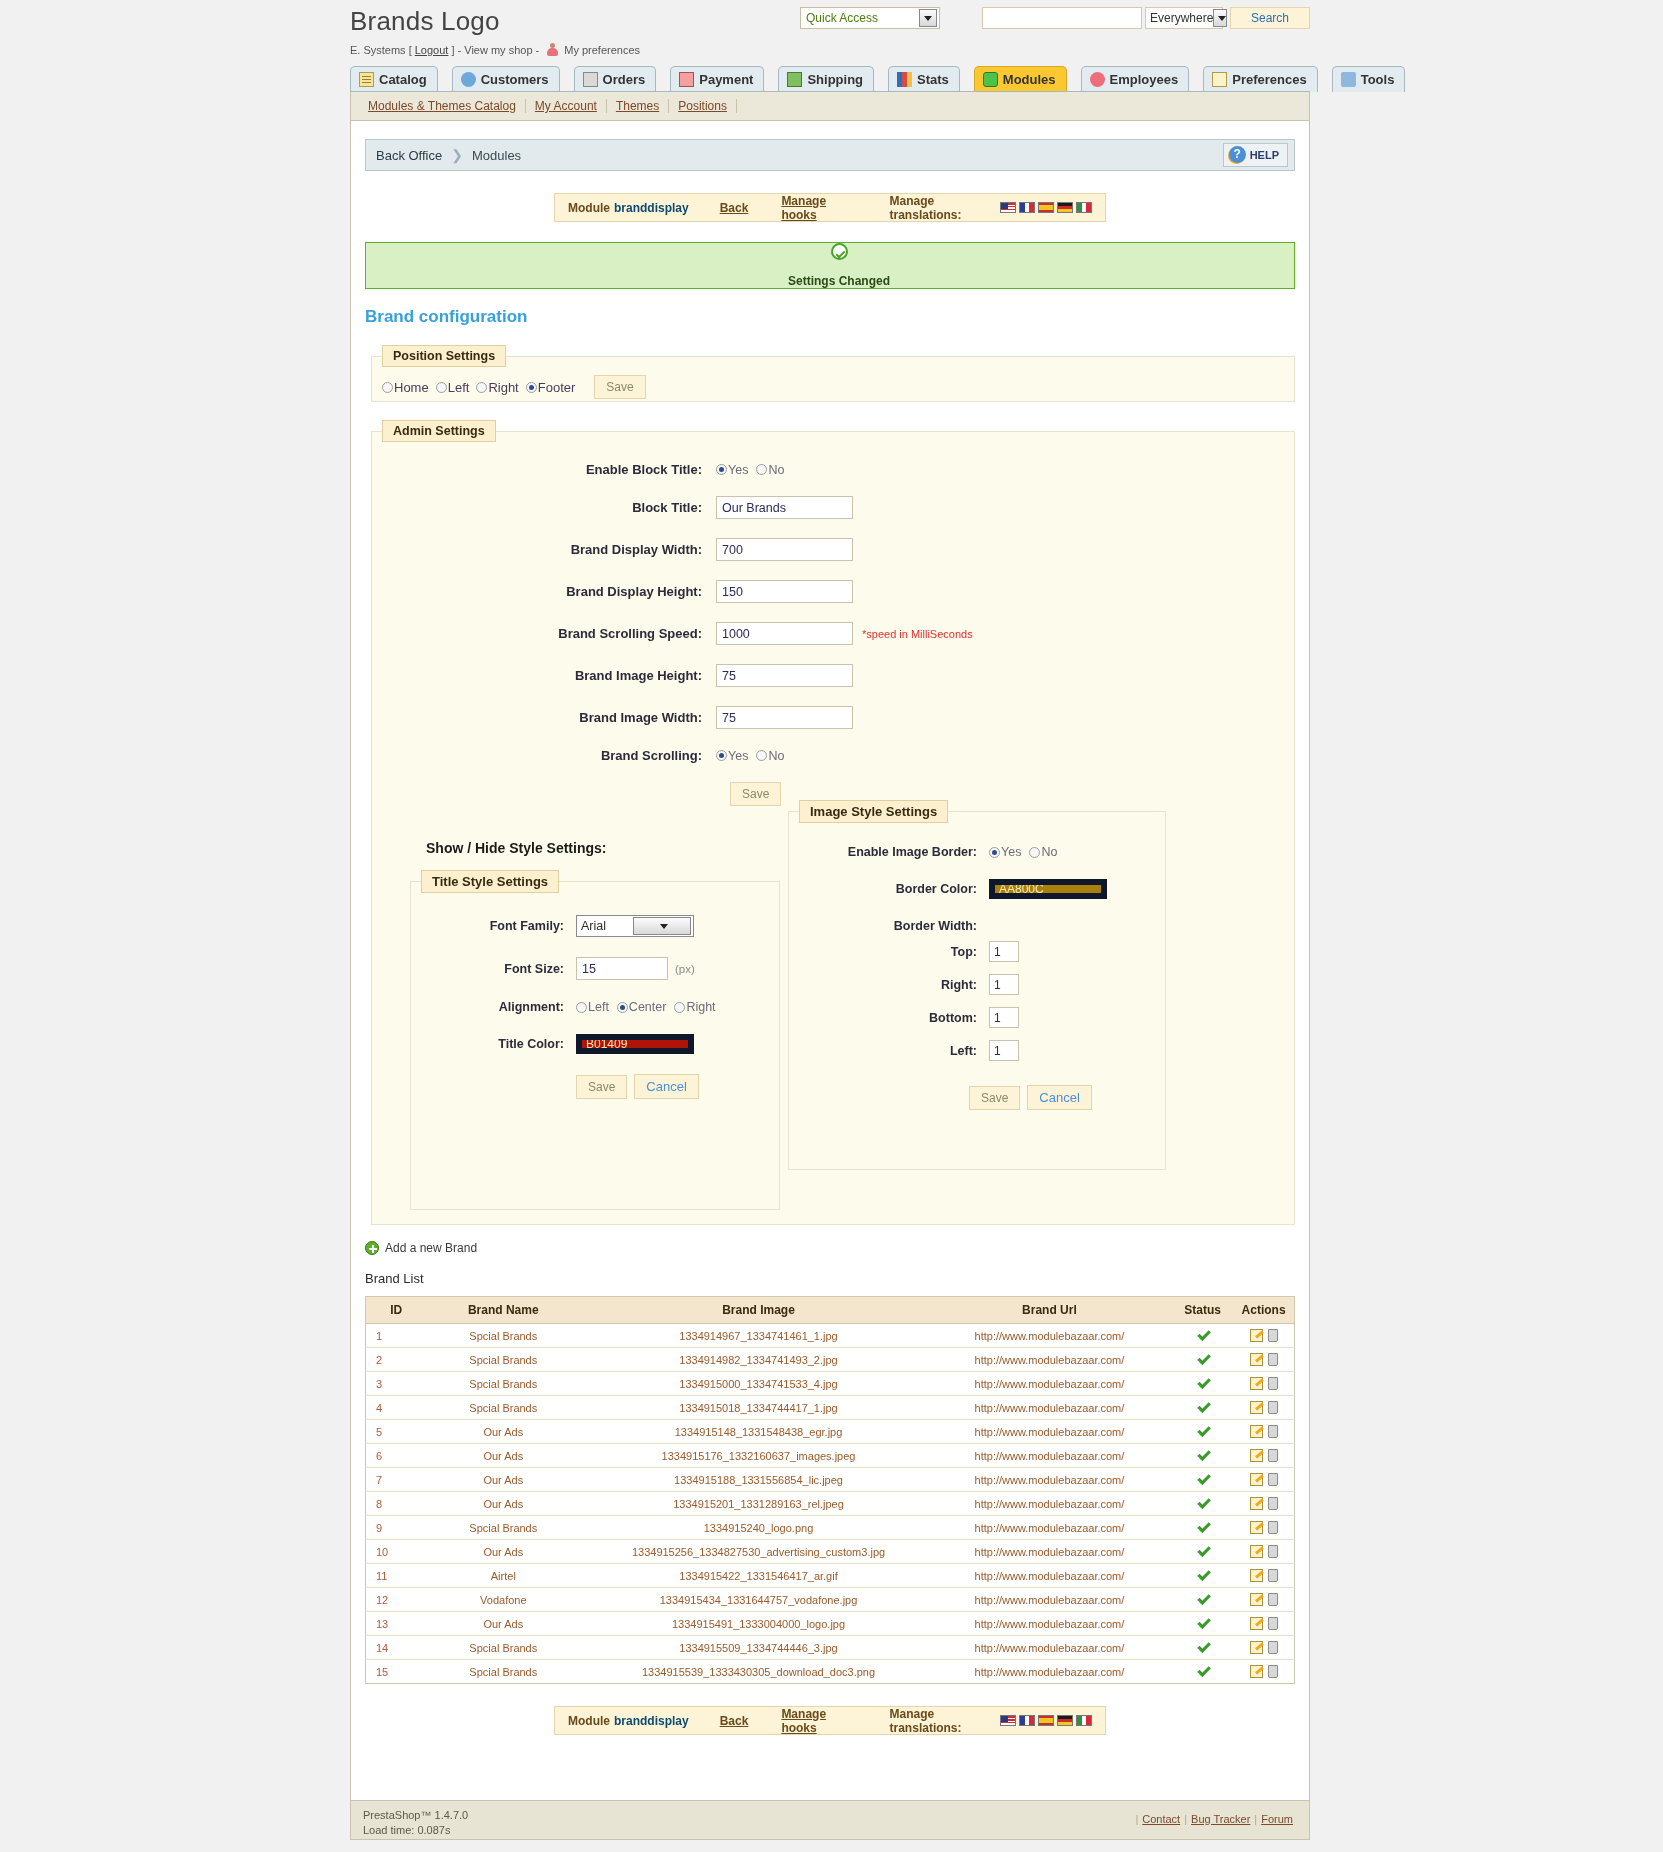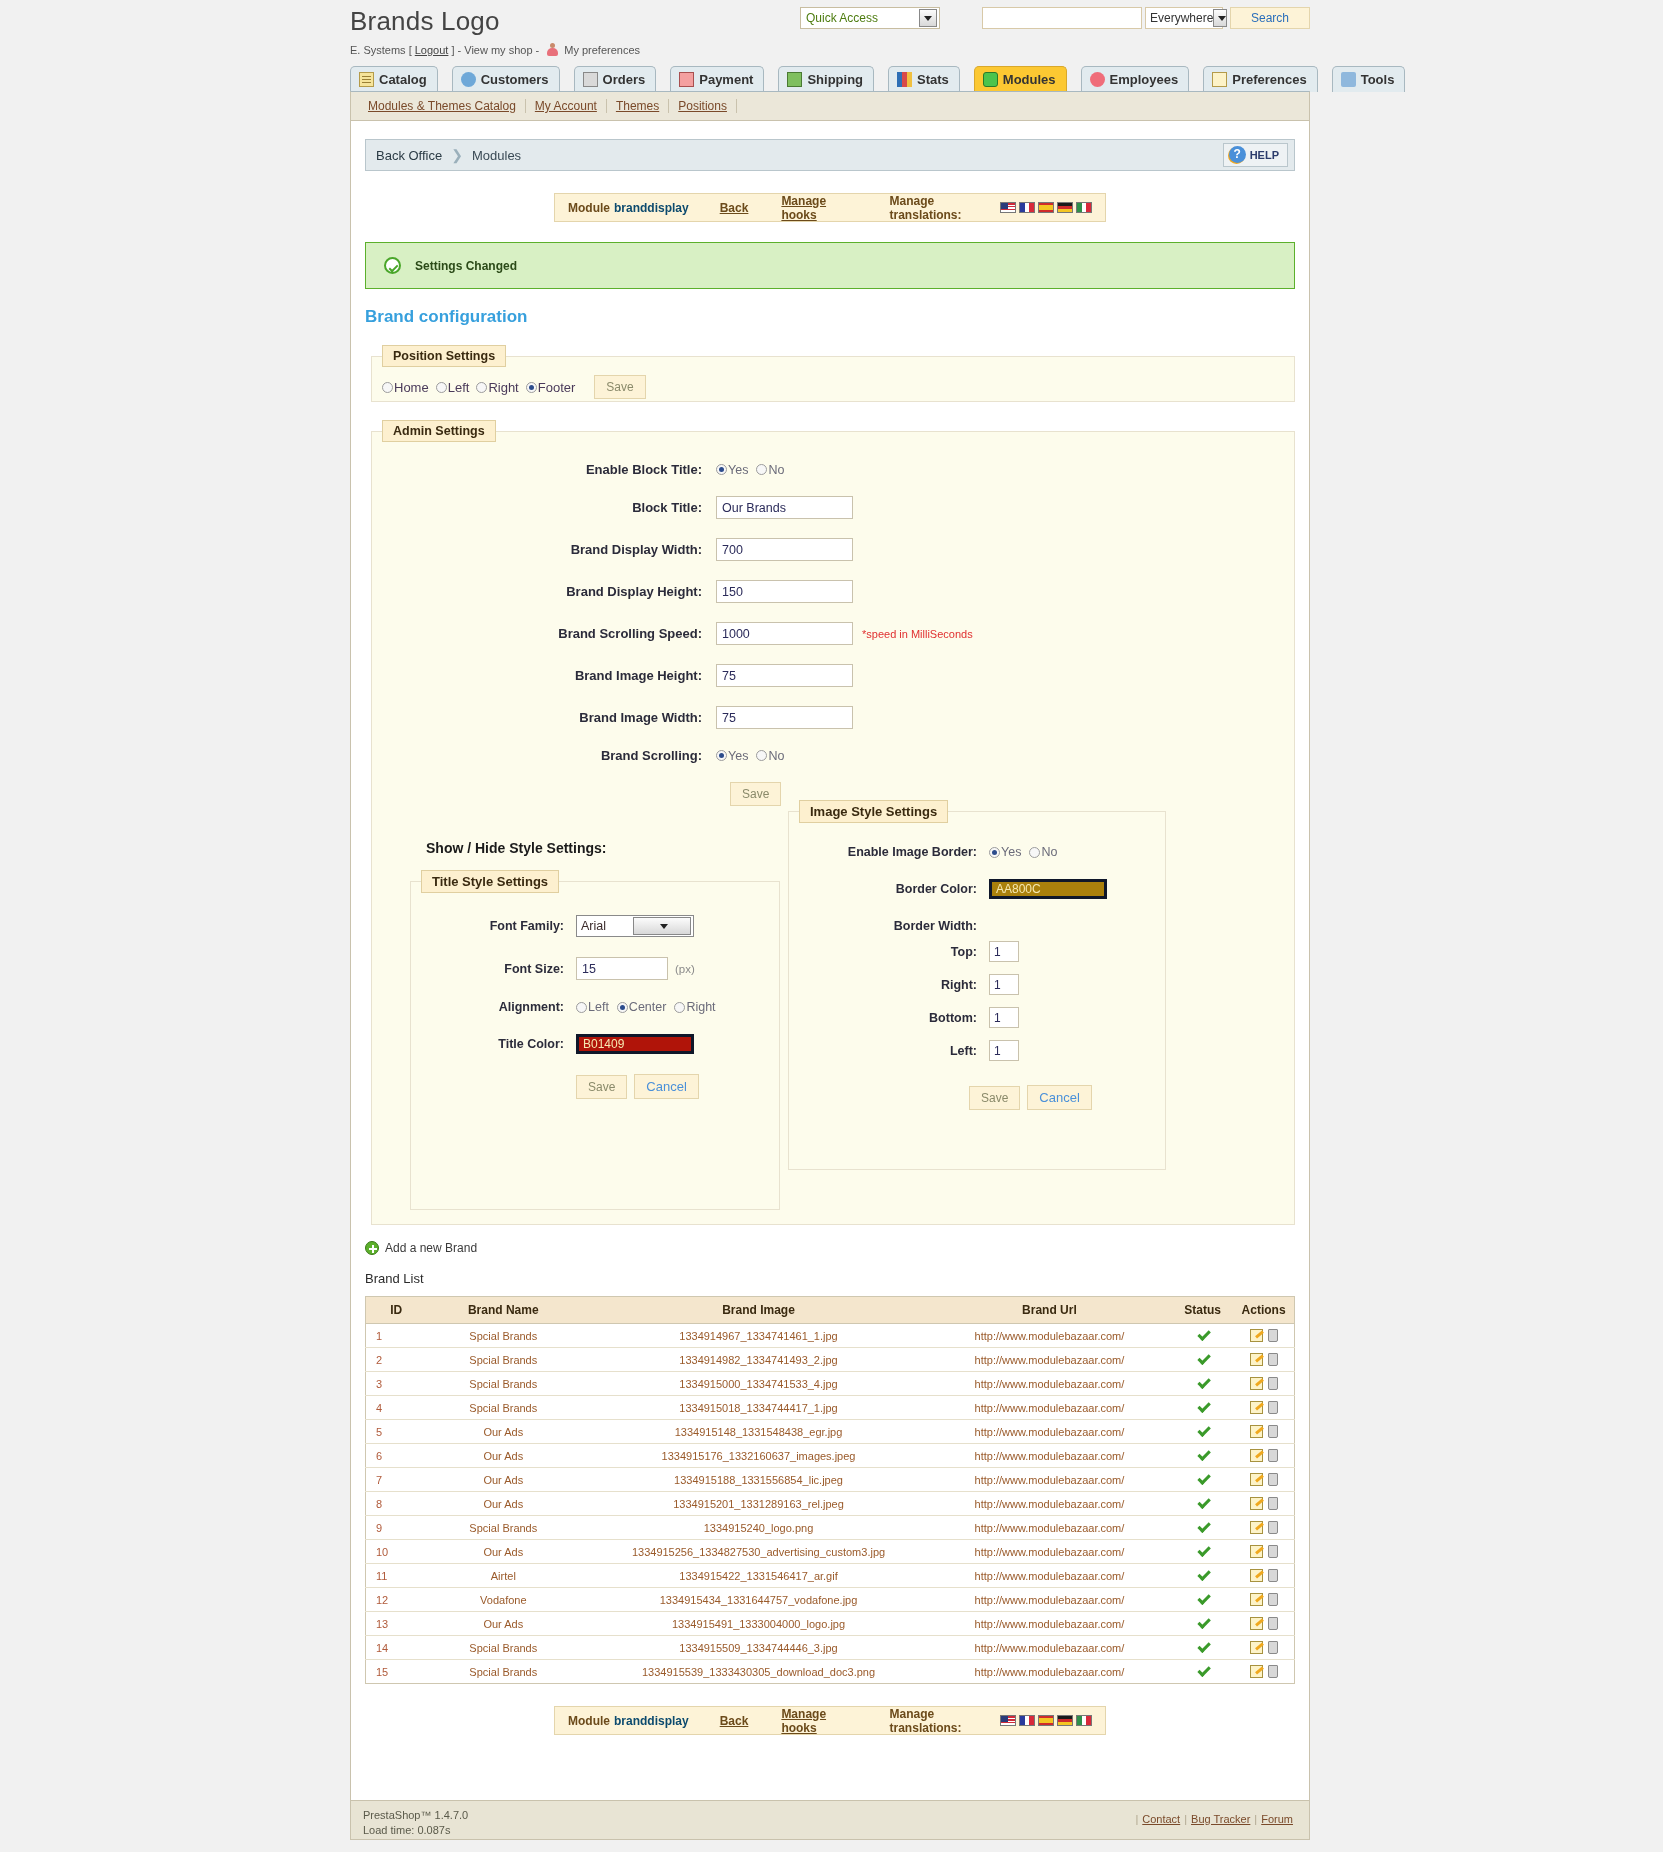--- a/index.html
+++ b/index.html
@@ -215,21 +215,21 @@
   .flag-es { background: linear-gradient(#cf2b2b 0 25%,#f4c623 25% 75%,#cf2b2b 75%); }
   .flag-de { background: linear-gradient(#1a1a1a 0 33%,#cf2b2b 33% 66%,#f4c623 66%); }
   .flag-it { background: linear-gradient(90deg,#2f8f4a 33%,#fff 33% 66%,#d8293a 66%); }
   
   .success {
     margin: 20px 14px 0 14px;
     height: 47px;
     background: #d8f0c4; border: 1px solid #5cb02c;
     display: flex; align-items: center;
     padding-left: 18px; gap: 14px;
-    font-size: 12px; font-weight: bold; color: #2b4a18;
+    font-size: 12px; font-weight: bold; color: #2b4a18; flex-direction: column;
   }
   .check-ico {
     width:17px;height:17px;border-radius:50%;
     background:#fff;border:2px solid #4aa62a;position:relative;flex:none;
   }
   .check-ico::after{
     content:"";position:absolute;left:3px;top:6px;width:7px;height:3px;
     border-left:2.5px solid #4aa62a;border-bottom:2.5px solid #4aa62a;
     transform: rotate(-45deg);
   }
@@ -320,21 +320,21 @@
     font-size: 12.5px; font-weight: bold; color: #2b2b3a;
   }
   .selbox {
     width: 118px; height: 22px; border: 1px solid #8a8a8a;
     background: #fff; display:flex; align-items:center;
     font-size: 12.5px; color:#3a2a2a;
   }
   .selbox span { padding-left: 4px; flex: 1; }
   .colorbox {
     width: 118px; height: 20px;
-    border: 3px solid #0f172a;
+    border: 6px solid #0f172a;
     font-size: 12px; color: #f6e8b0;
     padding-left: 4px; line-height: 19px;
     font-family:"Liberation Sans",sans-serif;
   }
   .unit { font-size: 11.5px; color: #8a8a8a; margin-left: 7px; }
   
   .img-fs-wrap { position: absolute; left: 400px; top: -40px; width: 378px; }
   .irow { display:flex; align-items:center; margin-bottom: 20px; }
   .irow .ilabel {
     width: 200px; text-align: right; padding-right: 12px;

